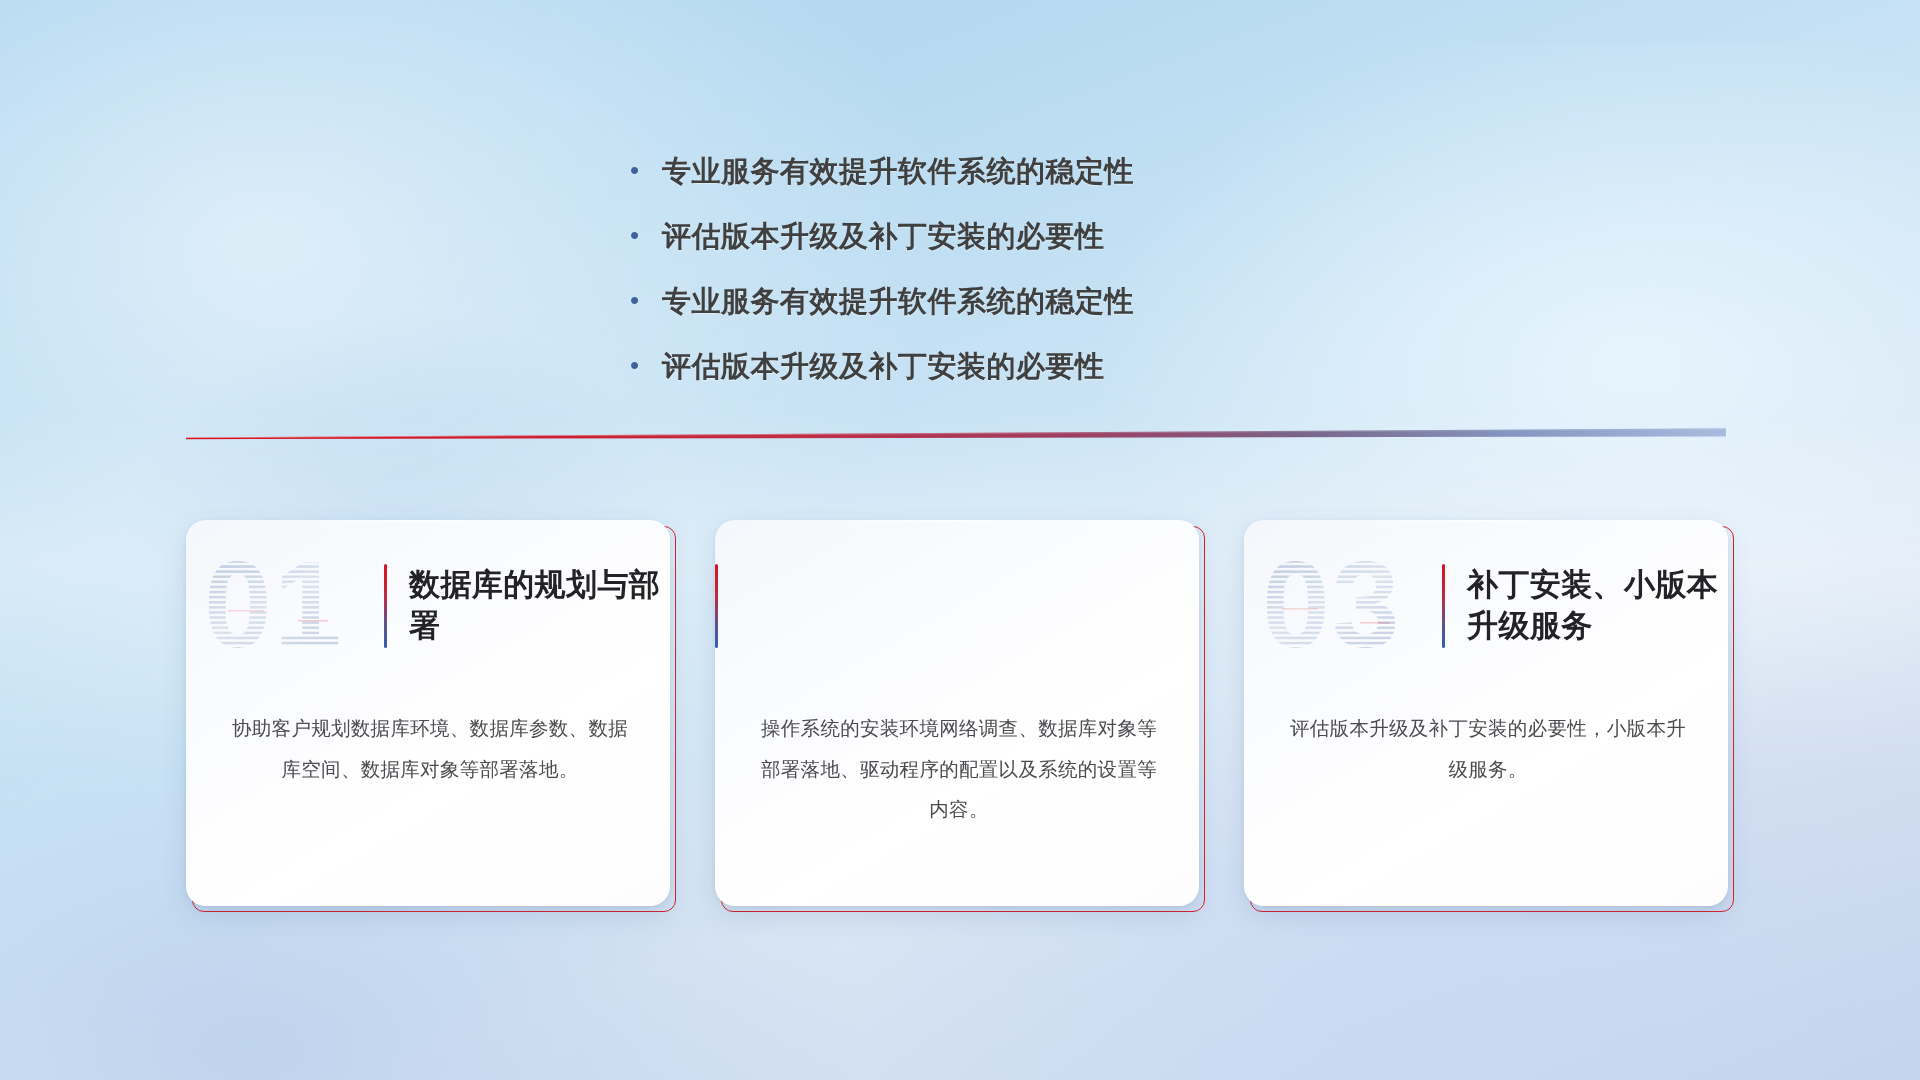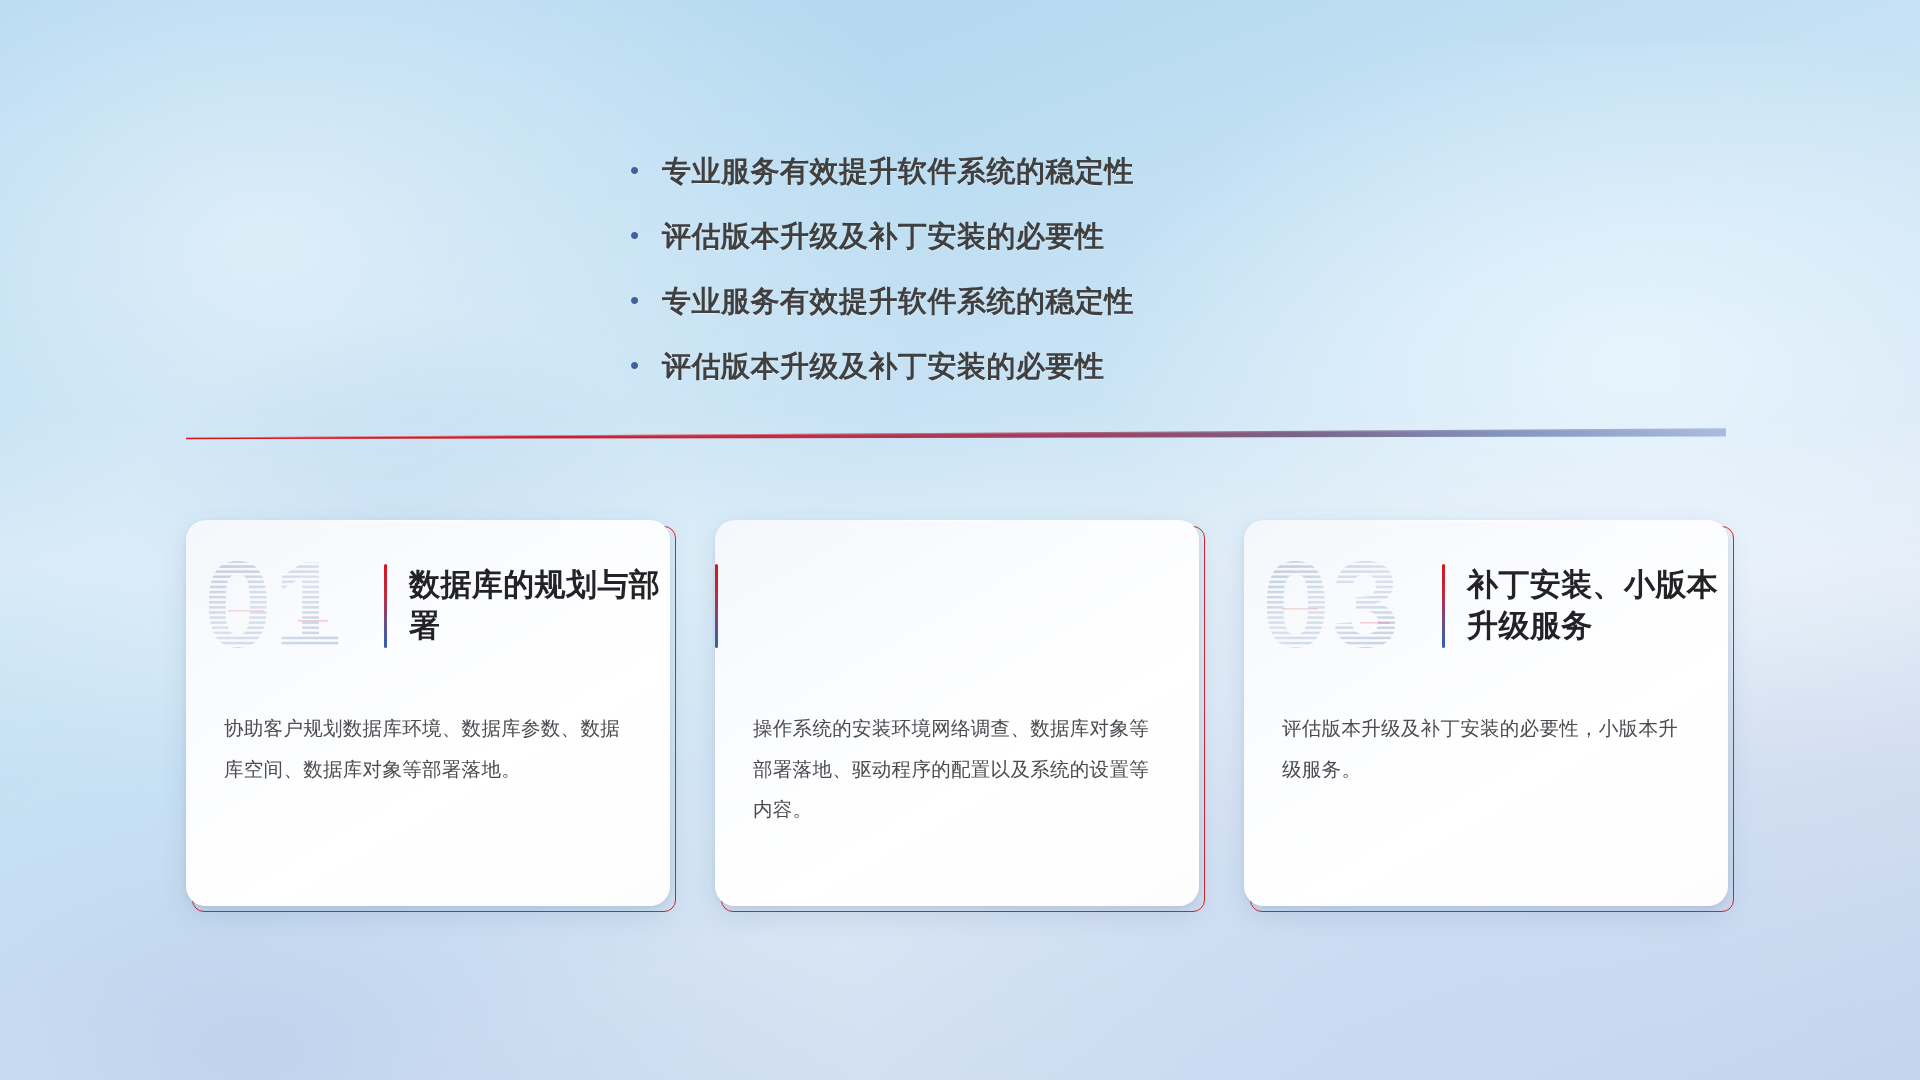--- a/index.html
+++ b/index.html
@@ -128,20 +128,21 @@
     color:#232326;
     letter-spacing:.4px;
     padding-right:8px;
   }
   .card-body {
     position:absolute; left:38px; right:34px; top:188px;
     font-size:19.5px;
     line-height:2.08;
     color:#4b4b50;
     letter-spacing:.3px;
+    text-align:center;
   }
 </style>
 </head>
 <body>
 
 <div id="bg-base"></div>
 <div id="bg-glow-a"></div>
 <div id="bg-glow-b"></div>
 <div id="bg-glow-c"></div>
 <div id="bg-glow-d"></div>

